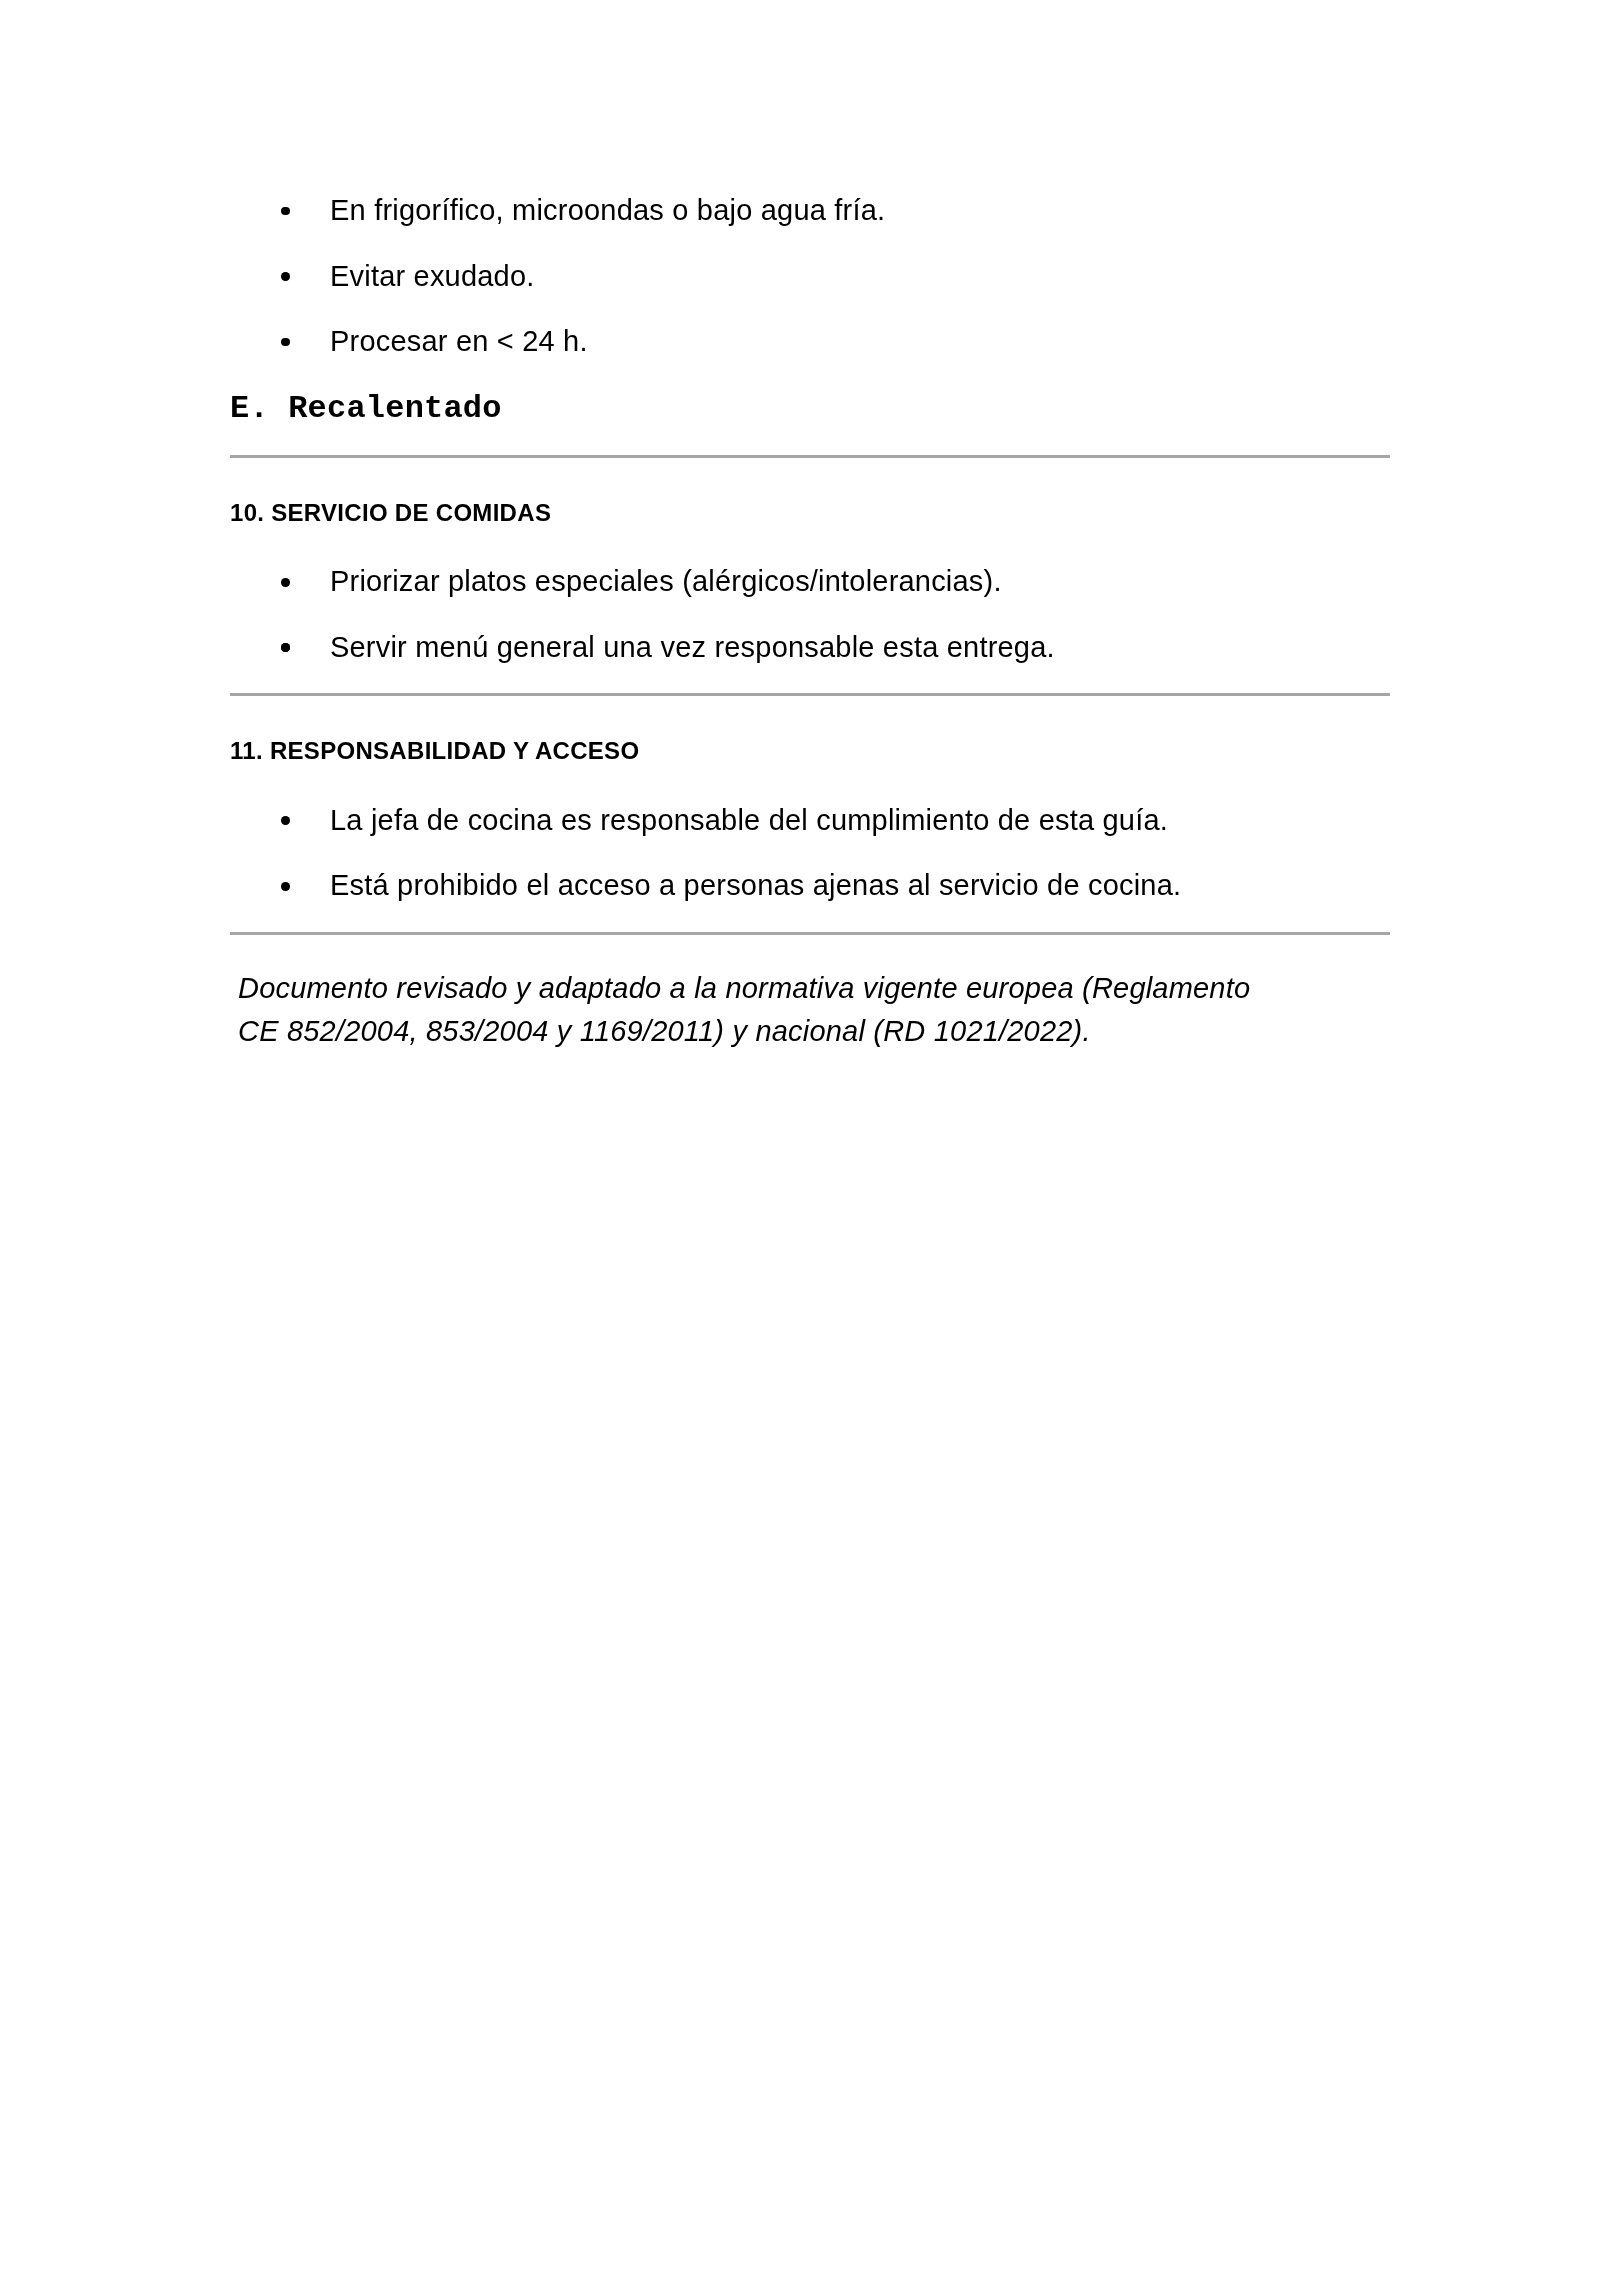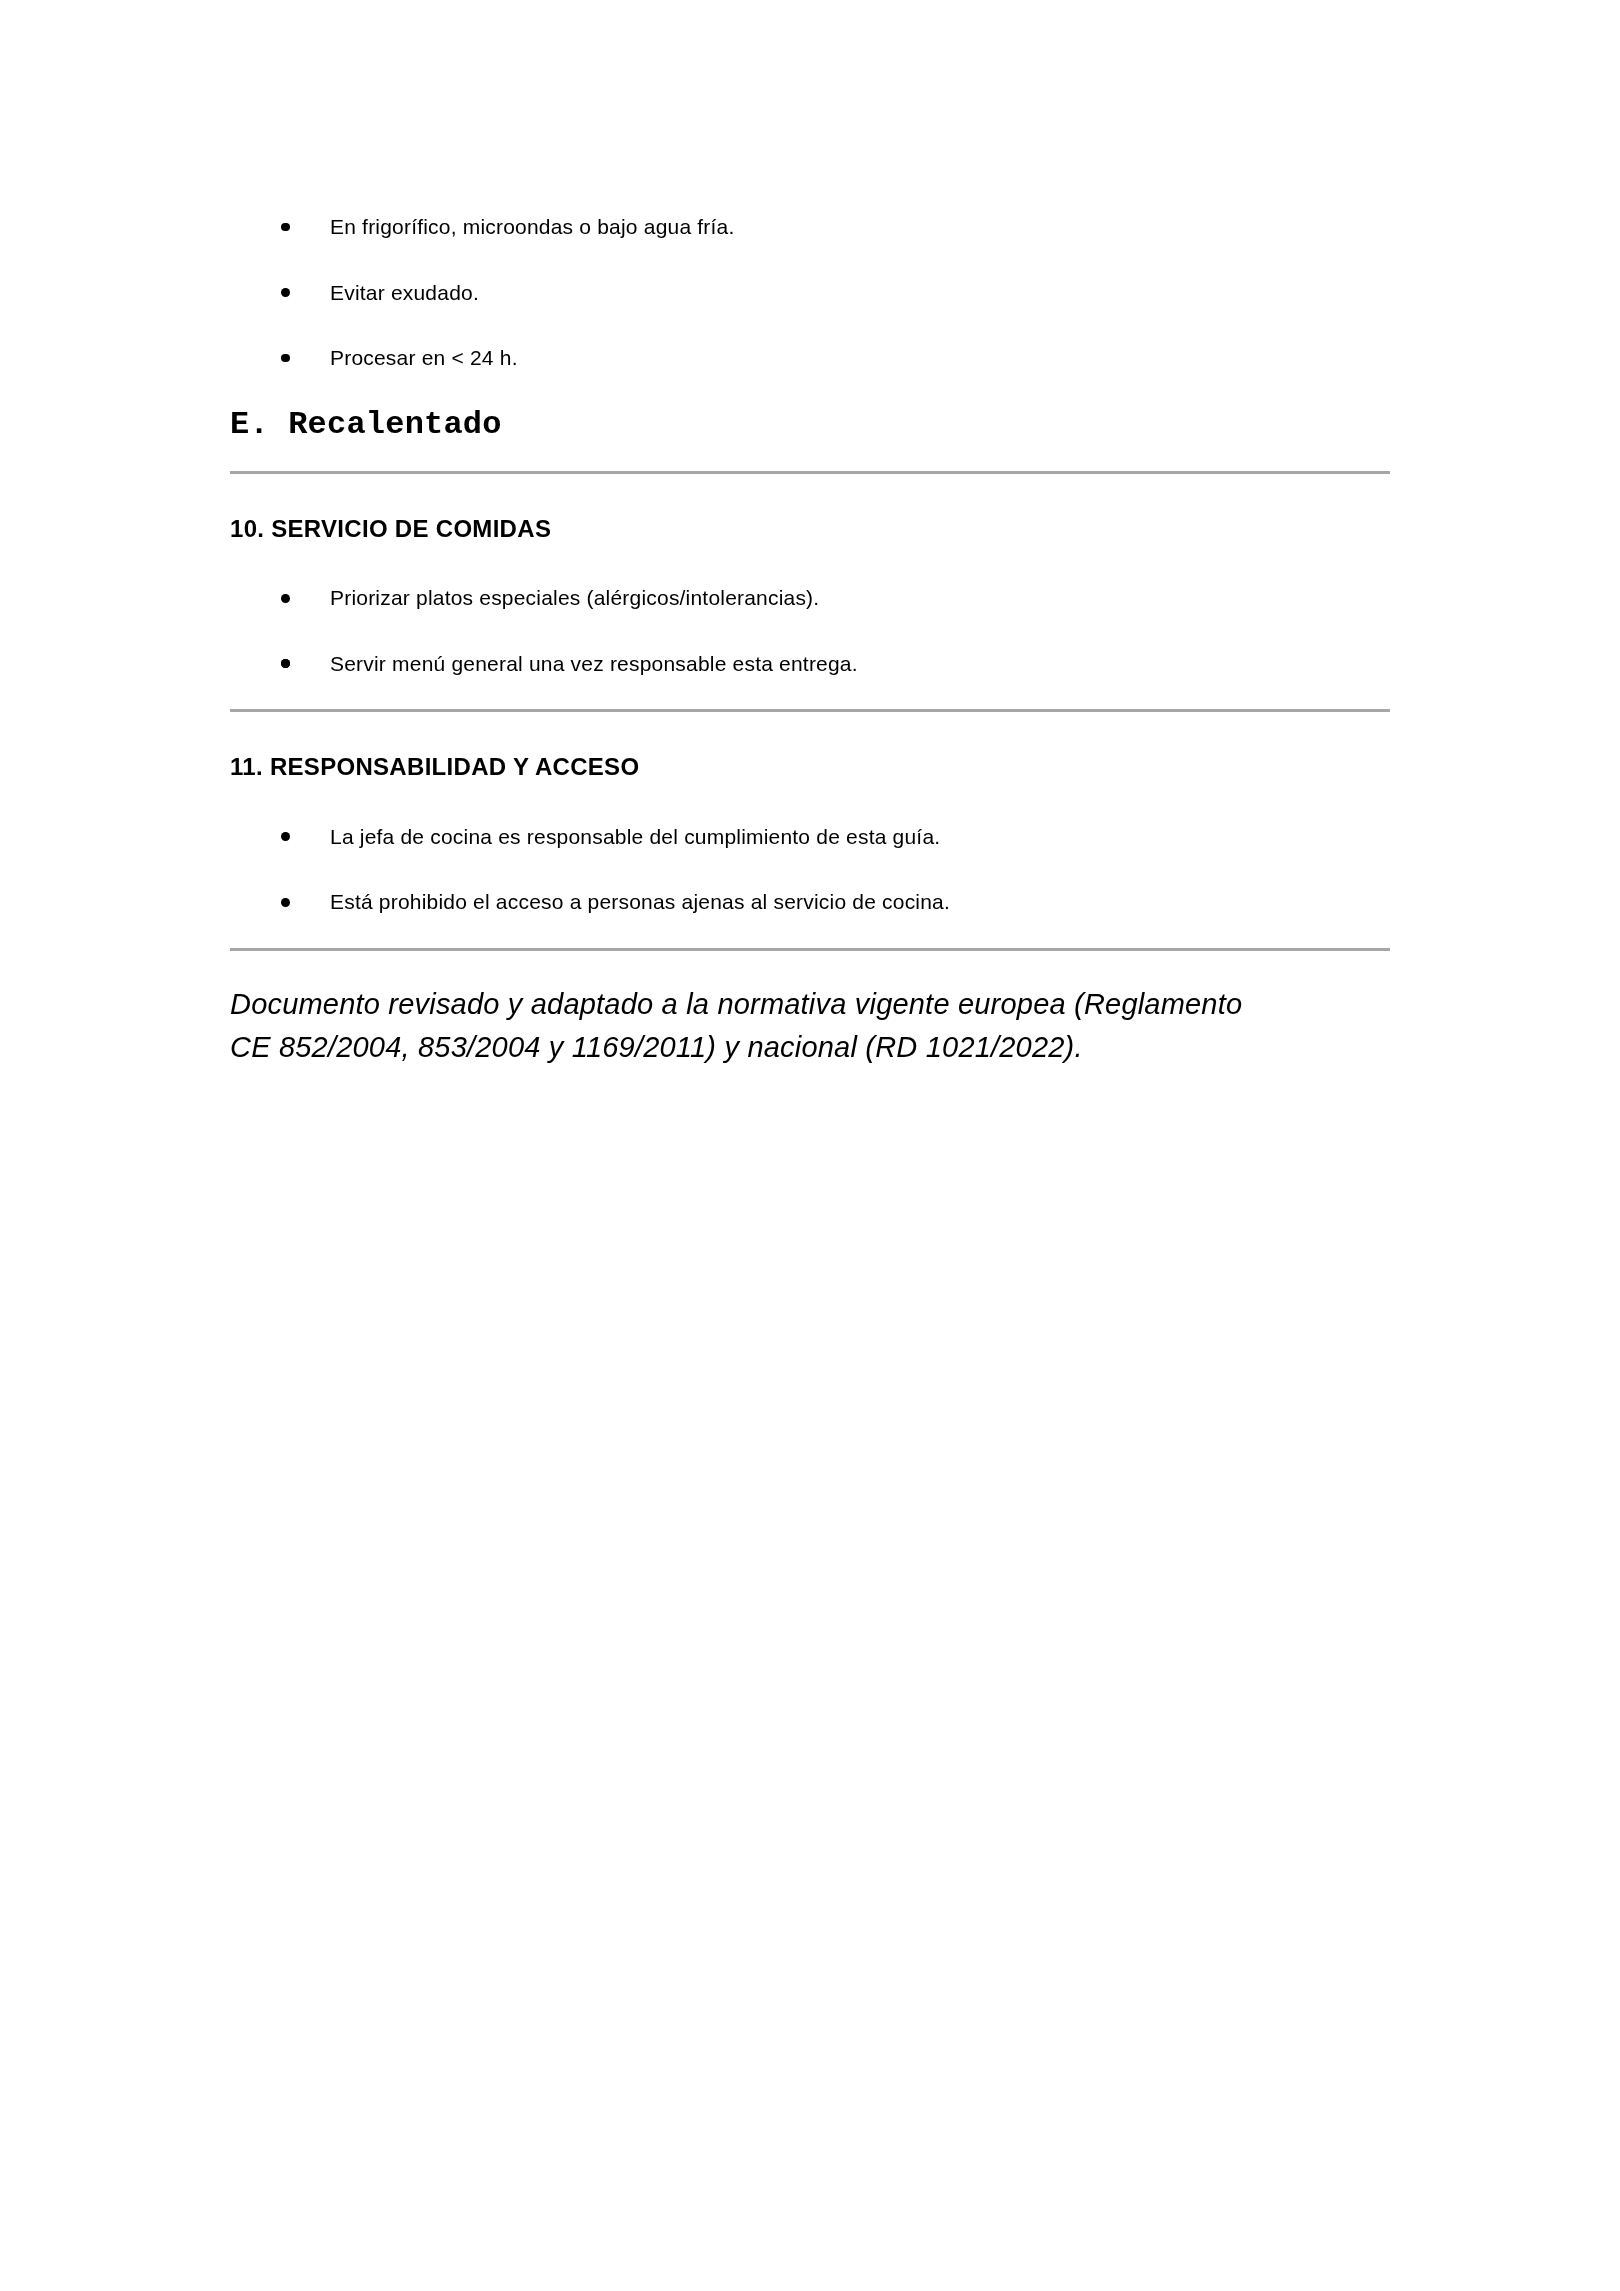--- a/index.html
+++ b/index.html
@@ -22,25 +22,24 @@
     background: #ffffff;
   }
   ul.bullet-list {
     list-style: none;
     margin: 0;
     padding: 0;
   }
   ul.bullet-list li {
     position: relative;
     padding-left: 100px;
-    font-size: 21px;
+    font-size: 29px;
     line-height: 43px;
     margin-bottom: 22.5px;
     letter-spacing: 0.2px;
-    margin-top: 16px;
   }
   ul.bullet-list li .dot {
     position: absolute;
     left: 51px;
     top: 17.6px;
     width: 8.8px;
     height: 8.8px;
     border-radius: 50%;
     background: #000000;
   }
@@ -62,21 +61,21 @@
   hr.divider {
     border: none;
     height: 2.9px;
     background: #a6a6a6;
     margin: 24.5px 0 32px 0;
   }
   .footer-note {
     font-size: 29px;
     font-style: italic;
     line-height: 43px;
-    margin: 0;
+    margin: 8px;
     letter-spacing: 0.2px;
   }
 </style>
 </head>
 <body>
 
 <div class="page">
 
   <ul class="bullet-list">
     <li>

